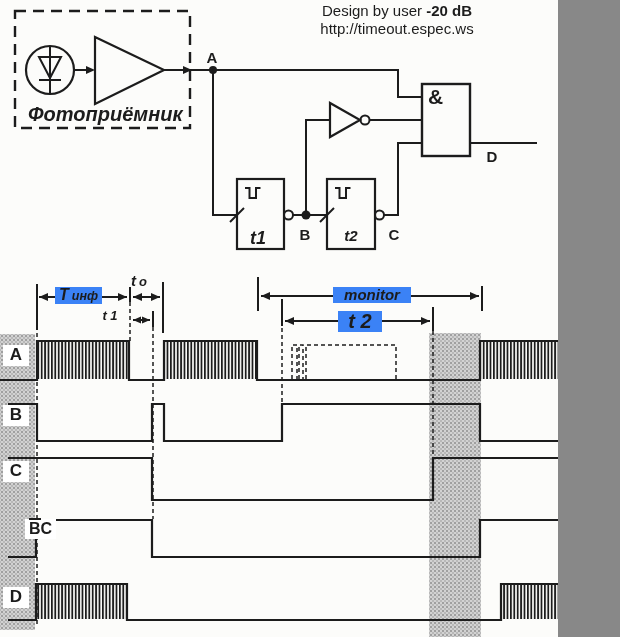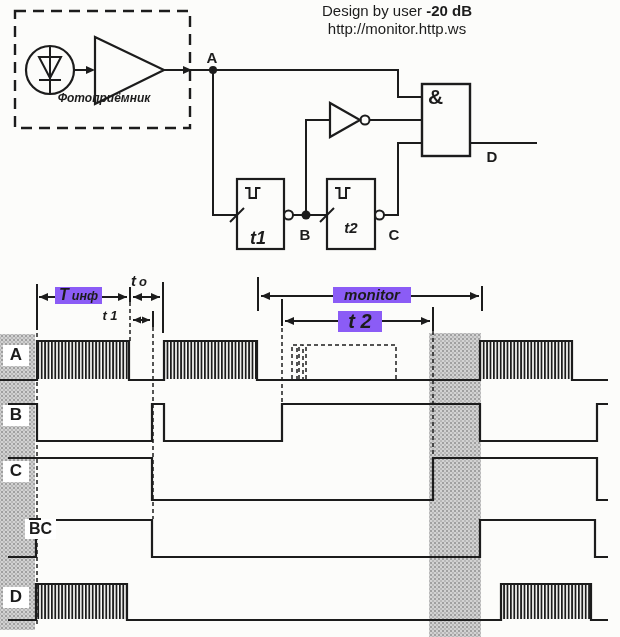--- a/index.html
+++ b/index.html
@@ -1,32 +1,32 @@
 <!DOCTYPE html>
 <html><head>
 <meta charset="utf-8">
 <style>
   html,body{margin:0;padding:0;}
   body{background:#888;}
-  #page{position:relative;width:620px;height:637px;background:#fcfcfa;overflow:hidden;
+  #page{position:relative;width:558px;height:637px;background:#fcfcfa;overflow:hidden;
         font-family:"Liberation Sans", sans-serif;color:#1c1c1c;}
   .band{position:absolute;z-index:0;background-color:#d2d2d2;
         background-image:radial-gradient(#a0a0a0 0.8px, transparent 0.95px),
                          radial-gradient(#b8b8b8 0.8px, transparent 0.95px);
         background-size:4px 4px;background-position:0 0,2px 2px;}
   svg.layer{position:absolute;left:0;top:0;z-index:1;pointer-events:none;}
   .lab{position:absolute;z-index:2;line-height:1.05;}
   .ctr{text-align:center;}
   .b{font-weight:bold;}
   .bi{font-weight:bold;font-style:italic;}
   .rowlab{position:absolute;z-index:2;background:#fff;text-align:center;
           font-weight:bold;font-size:17px;padding:1px 4px;line-height:1.1;}
   .bar{border-top:2px solid #1c1c1c;padding-top:0px;}
   #header{font-size:15px;line-height:17.5px;text-align:center;}
-  .whitebg{background:#8b5cf6;padding:0 4px;}
+  .whitebg{background:#3b82f6;padding:0 4px;}
   .sig{fill:none;stroke:#1c1c1c;stroke-width:2.2;}
   .ghost{fill:none;stroke:#1c1c1c;stroke-width:1.5;stroke-dasharray:4 3;}
   .ln{fill:none;stroke:#1c1c1c;stroke-width:2;}
   .ln22{fill:none;stroke:#1c1c1c;stroke-width:2.2;}
   .ln24{fill:none;stroke:#1c1c1c;stroke-width:2.4;}
   .dash{fill:none;stroke:#1c1c1c;stroke-width:1.5;stroke-dasharray:4 3;}
   .head{fill:#1c1c1c;stroke:none;}
 </style>
 </head>
 <body>
@@ -139,30 +139,30 @@
         <path d="M8,458 L152,458 L152,500 L433,500 L433,458 L597,458 L597,500 L608,500" class="sig"></path>
         <path d="M8,557 L36,557 L36,520 L152,520 L152,557 L480,557 L480,520 L595,520 L595,557 L608,557" class="sig"></path>
         <rect x="37" y="585" width="89" height="34" fill="url(#hatch)"></rect>
         <rect x="502" y="585" width="88" height="34" fill="url(#hatch)"></rect>
         <path d="M8,620 L36,620 L36,584 L127,584 L127,620 L501,620 L501,584 L591,584 L591,620 L608,620" class="sig"></path>
       </g>
   </svg>
 
   <div id="header" class="lab" style="left:262px;top:2px;width:270px;">
     <div><span>Design by user </span><span class="b">-20 dB</span></div>
-    <div><span>http://monitor.http.ws</span></div>
+    <div><span>http://timeout.espec.ws</span></div>
   </div>
 
-  <div class="lab bi ctr" style="left:28px;top:92px;width:152px;font-size:12px;">Фотоприёмник</div>
+  <div class="lab bi ctr" style="left:28px;top:104px;width:152px;font-size:20px;">Фотоприёмник</div>
   <div class="lab b ctr" style="left:201px;top:50px;width:22px;font-size:15px;">A</div>
   <div class="lab b" style="left:428px;top:86px;font-size:21px;">&amp;</div>
   <div class="lab b ctr" style="left:481px;top:149px;width:22px;font-size:15px;">D</div>
   <div class="lab bi ctr" style="left:243px;top:229px;width:30px;font-size:18px;">t1</div>
   <div class="lab b ctr" style="left:294px;top:227px;width:22px;font-size:15px;">B</div>
-  <div class="lab bi ctr" style="left:336px;top:220px;width:30px;font-size:15px;font-style:italic;">t2</div>
+  <div class="lab bi ctr" style="left:336px;top:228px;width:30px;font-size:15px;font-style:italic;">t2</div>
   <div class="lab b ctr" style="left:383px;top:227px;width:22px;font-size:15px;">C</div>
 
   <div class="lab whitebg" style="left:55px;top:287px;"><span class="bi" style="font-size:16px;">Т</span><span class="bi" style="font-size:12.5px;margin-left:3px;">инф</span></div>
   <div class="lab ctr" style="left:122px;top:273px;width:34px;"><span class="bi" style="font-size:15px;">t</span><span class="bi" style="font-size:13px;margin-left:3px;">o</span></div>
   <div class="lab bi ctr" style="left:95px;top:309px;width:30px;font-size:13px;">t 1</div>
   <div class="lab bi ctr whitebg" style="left:333px;top:287px;width:70px;font-size:15px;">monitor</div>
   <div class="lab bi ctr whitebg" style="left:338px;top:311px;width:36px;font-size:20px;">t 2</div>
 
   <div class="rowlab" style="left:3px;top:345px;min-width:18px;">A</div>
   <div class="rowlab" style="left:3px;top:405px;min-width:18px;">B</div>

